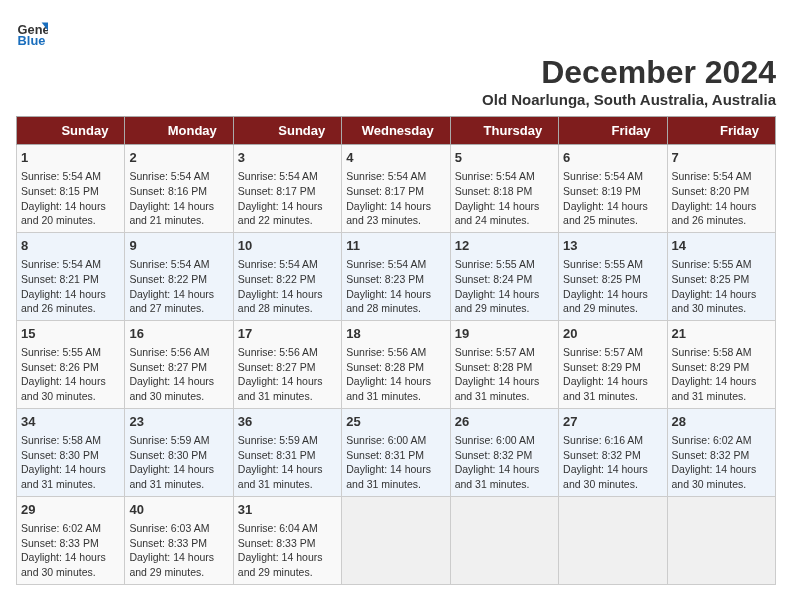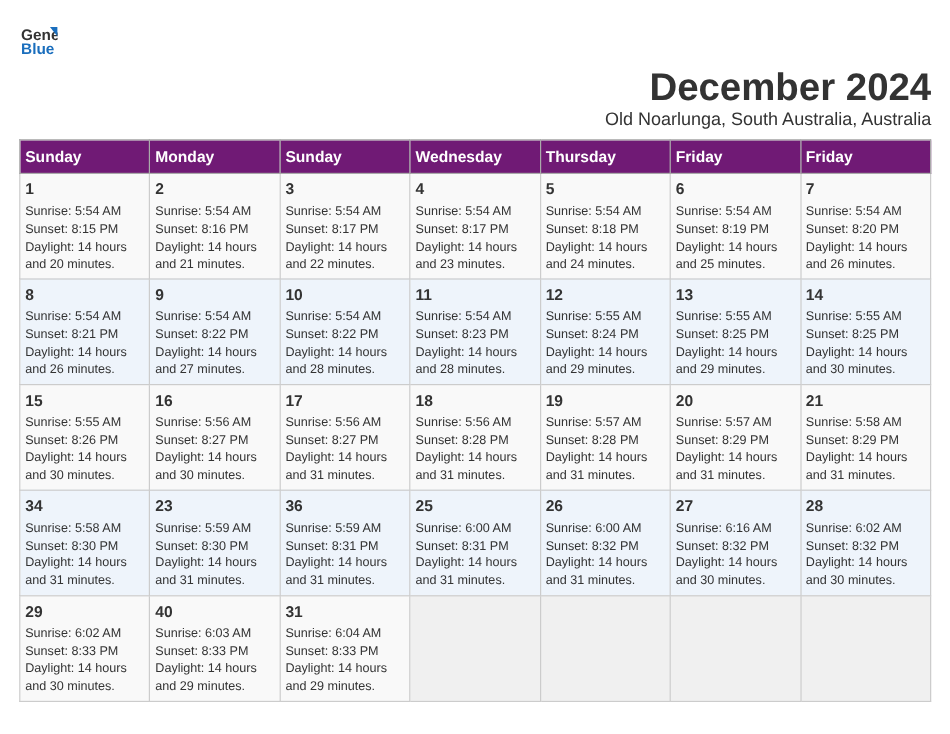--- a/index.html
+++ b/index.html
@@ -30,32 +30,32 @@
       margin-top: 38px;
     }
     .month-title {
       font-size: 32px;
       font-weight: bold;
       color: #333;
     }
     .location-title {
       font-size: 15px;
       color: #333;
-      font-weight: normal;
+      font-weight: bold;
     }
     table {
       width: 100%;
       border-collapse: collapse;
       font-size: 11px;
     }
     thead tr th {
-      background-color: #701a75;
+      background-color: #7f1d1d;
       color: #fff;
-      padding: 6px 4px;
-      text-align: left;
+      padding: 6px 16px;
+      text-align: right;
       font-size: 13px;
       font-weight: bold;
       border: 1px solid #aaa;
     }
     tbody tr td {
       border: 1px solid #ccc;
       vertical-align: top;
       padding: 4px;
       min-height: 70px;
       width: 107px;

